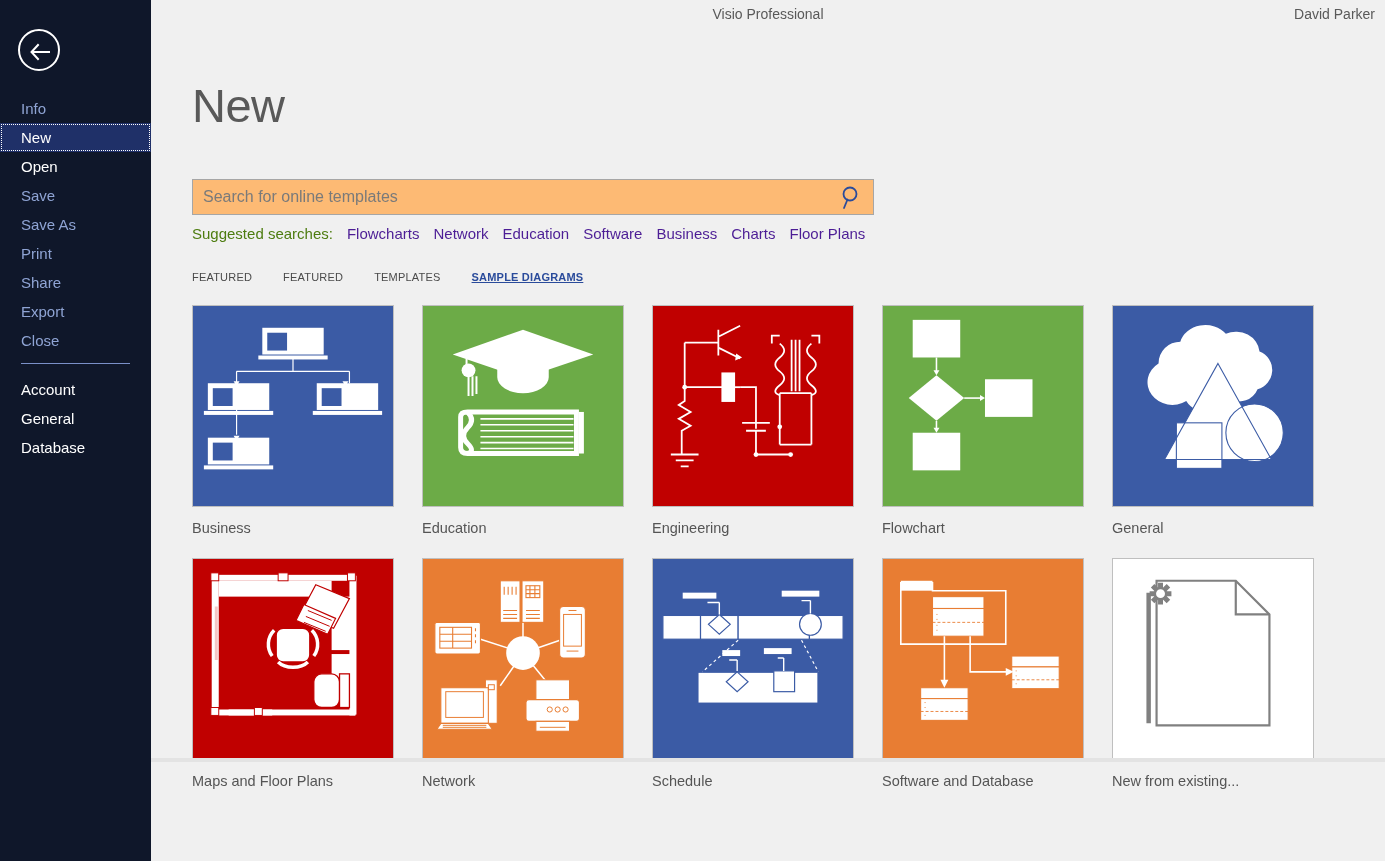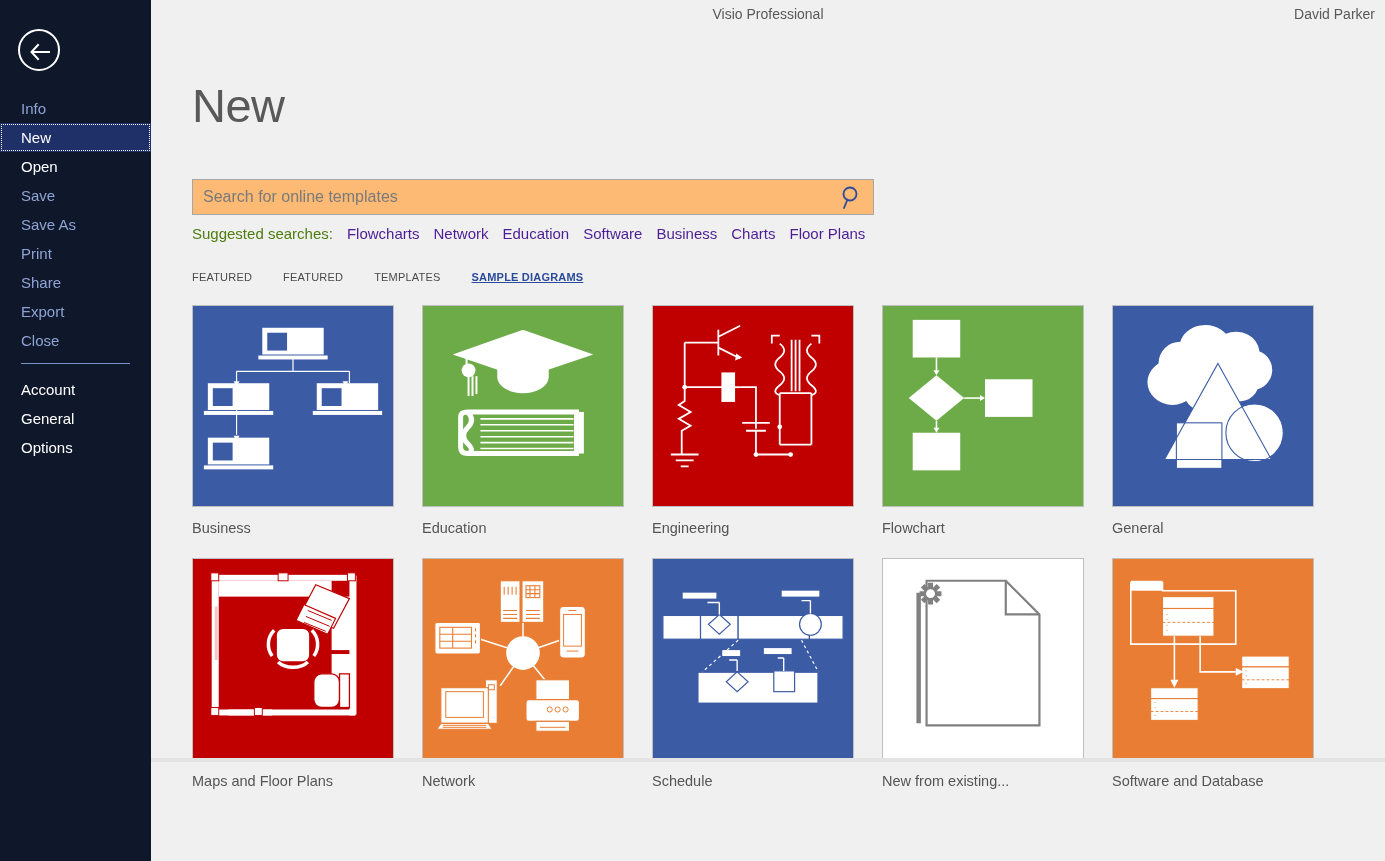--- a/index.html
+++ b/index.html
@@ -161,21 +161,21 @@
       <div class="nav-item dim">Save As</div>
       <div class="nav-item dim">Print</div>
       <div class="nav-item dim">Share</div>
       <div class="nav-item dim">Export</div>
       <div class="nav-item dim">Close</div>
 
       <div class="nav-sep"></div>
 
       <div class="nav-item">Account</div>
       <div class="nav-item">General</div>
-      <div class="nav-item">Options</div>
+      <div class="nav-item">Database</div>
     </div>
   </div>
 
   <div id="main">
 
     <div id="app-title">Visio Professional</div>
     <div id="user-name">David Parker</div>
 
     <h1 id="page-title">New</h1>
 
@@ -502,86 +502,86 @@
             <g stroke="#ffffff" stroke-width="1.2" fill="none" stroke-dasharray="3 3">
               <path d="M86 82 L50 114"></path>
               <path d="M150 82 L167 114"></path>
             </g>
           </svg>
         </div>
         <div class="tile-label">Schedule</div>
       </div>
 
       <div class="tile">
+        <div class="thumb" style="background:#e87d33">
+          <svg viewBox="0 0 202 202" aria-hidden="true">
+
+            <g fill="none" stroke="#ffffff" stroke-width="1.6">
+              <path d="M18 24 h32 v8 h74 v54 h-106 z"></path>
+            </g>
+            <rect x="18" y="22" width="32" height="10" fill="#ffffff"></rect>
+
+            <g fill="#ffffff" stroke="#e87d33" stroke-width="1.1">
+              <rect x="50" y="38" width="52" height="12"></rect>
+              <rect x="50" y="50" width="52" height="28"></rect>
+            </g>
+            <g stroke="#e87d33" stroke-width="0.9">
+              <path d="M54 56 h1 M54 61 h1 M54 67 h1 M54 72 h1"></path>
+            </g>
+            <path d="M50 64 H102" stroke="#e87d33" stroke-width="0.9" stroke-dasharray="3 2"></path>
+
+            <g fill="#ffffff" stroke="#e87d33" stroke-width="1.1">
+              <rect x="130" y="98" width="48" height="11"></rect>
+              <rect x="130" y="109" width="48" height="22"></rect>
+            </g>
+            <path d="M130 122 H178" stroke="#e87d33" stroke-width="0.9" stroke-dasharray="3 2"></path>
+            <g stroke="#e87d33" stroke-width="0.9">
+              <path d="M134 113 h1 M134 118 h1 M134 126 h1"></path>
+            </g>
+
+            <g fill="#ffffff" stroke="#e87d33" stroke-width="1.1">
+              <rect x="38" y="130" width="48" height="11"></rect>
+              <rect x="38" y="141" width="48" height="22"></rect>
+            </g>
+            <path d="M38 154 H86" stroke="#e87d33" stroke-width="0.9" stroke-dasharray="3 2"></path>
+            <g stroke="#e87d33" stroke-width="0.9">
+              <path d="M42 145 h1 M42 150 h1 M42 158 h1"></path>
+            </g>
+
+            <g stroke="#ffffff" stroke-width="1.6" fill="none">
+              <path d="M62 78 V124"></path>
+              <path d="M88 78 V114 H126"></path>
+            </g>
+            <g fill="#ffffff">
+              <path d="M58 122 l4 8 l4 -8 z"></path>
+              <path d="M124 110 l8 4 l-8 4 z"></path>
+            </g>
+          </svg>
+        </div>
+        <div class="tile-label">Software and Database</div>
+      </div>
+
+      <div class="tile">
         <div class="thumb" style="background:#ffffff">
           <svg viewBox="0 0 202 202" aria-hidden="true">
             <g stroke="#808080" stroke-width="2.2" fill="none">
               <path d="M44 168 V22 H124 L158 56 V168 Z"></path>
               <path d="M124 22 V56 H158"></path>
             </g>
 
             <g stroke="#808080" stroke-width="4.5" fill="none" stroke-linecap="butt">
               <path d="M36 166 V34"></path>
             </g>
 
             <g stroke="#808080" stroke-width="5" fill="none" stroke-linecap="butt">
               <path d="M48 24 V46 M37 35 H59 M40 27 L56 43 M56 27 L40 43"></path>
             </g>
             <circle cx="48" cy="35" r="5.5" fill="#ffffff" stroke="#808080" stroke-width="2"></circle>
           </svg>
         </div>
         <div class="tile-label">New from existing...</div>
       </div>
 
-      <div class="tile">
-        <div class="thumb" style="background:#e87d33">
-          <svg viewBox="0 0 202 202" aria-hidden="true">
-
-            <g fill="none" stroke="#ffffff" stroke-width="1.6">
-              <path d="M18 24 h32 v8 h74 v54 h-106 z"></path>
-            </g>
-            <rect x="18" y="22" width="32" height="10" fill="#ffffff"></rect>
-
-            <g fill="#ffffff" stroke="#e87d33" stroke-width="1.1">
-              <rect x="50" y="38" width="52" height="12"></rect>
-              <rect x="50" y="50" width="52" height="28"></rect>
-            </g>
-            <g stroke="#e87d33" stroke-width="0.9">
-              <path d="M54 56 h1 M54 61 h1 M54 67 h1 M54 72 h1"></path>
-            </g>
-            <path d="M50 64 H102" stroke="#e87d33" stroke-width="0.9" stroke-dasharray="3 2"></path>
-
-            <g fill="#ffffff" stroke="#e87d33" stroke-width="1.1">
-              <rect x="130" y="98" width="48" height="11"></rect>
-              <rect x="130" y="109" width="48" height="22"></rect>
-            </g>
-            <path d="M130 122 H178" stroke="#e87d33" stroke-width="0.9" stroke-dasharray="3 2"></path>
-            <g stroke="#e87d33" stroke-width="0.9">
-              <path d="M134 113 h1 M134 118 h1 M134 126 h1"></path>
-            </g>
-
-            <g fill="#ffffff" stroke="#e87d33" stroke-width="1.1">
-              <rect x="38" y="130" width="48" height="11"></rect>
-              <rect x="38" y="141" width="48" height="22"></rect>
-            </g>
-            <path d="M38 154 H86" stroke="#e87d33" stroke-width="0.9" stroke-dasharray="3 2"></path>
-            <g stroke="#e87d33" stroke-width="0.9">
-              <path d="M42 145 h1 M42 150 h1 M42 158 h1"></path>
-            </g>
-
-            <g stroke="#ffffff" stroke-width="1.6" fill="none">
-              <path d="M62 78 V124"></path>
-              <path d="M88 78 V114 H126"></path>
-            </g>
-            <g fill="#ffffff">
-              <path d="M58 122 l4 8 l4 -8 z"></path>
-              <path d="M124 110 l8 4 l-8 4 z"></path>
-            </g>
-          </svg>
-        </div>
-        <div class="tile-label">Software and Database</div>
-      </div>
-
     </div>
 
     <div id="bottom-strip"></div>
   </div>
 </div>
 
 </body></html>

